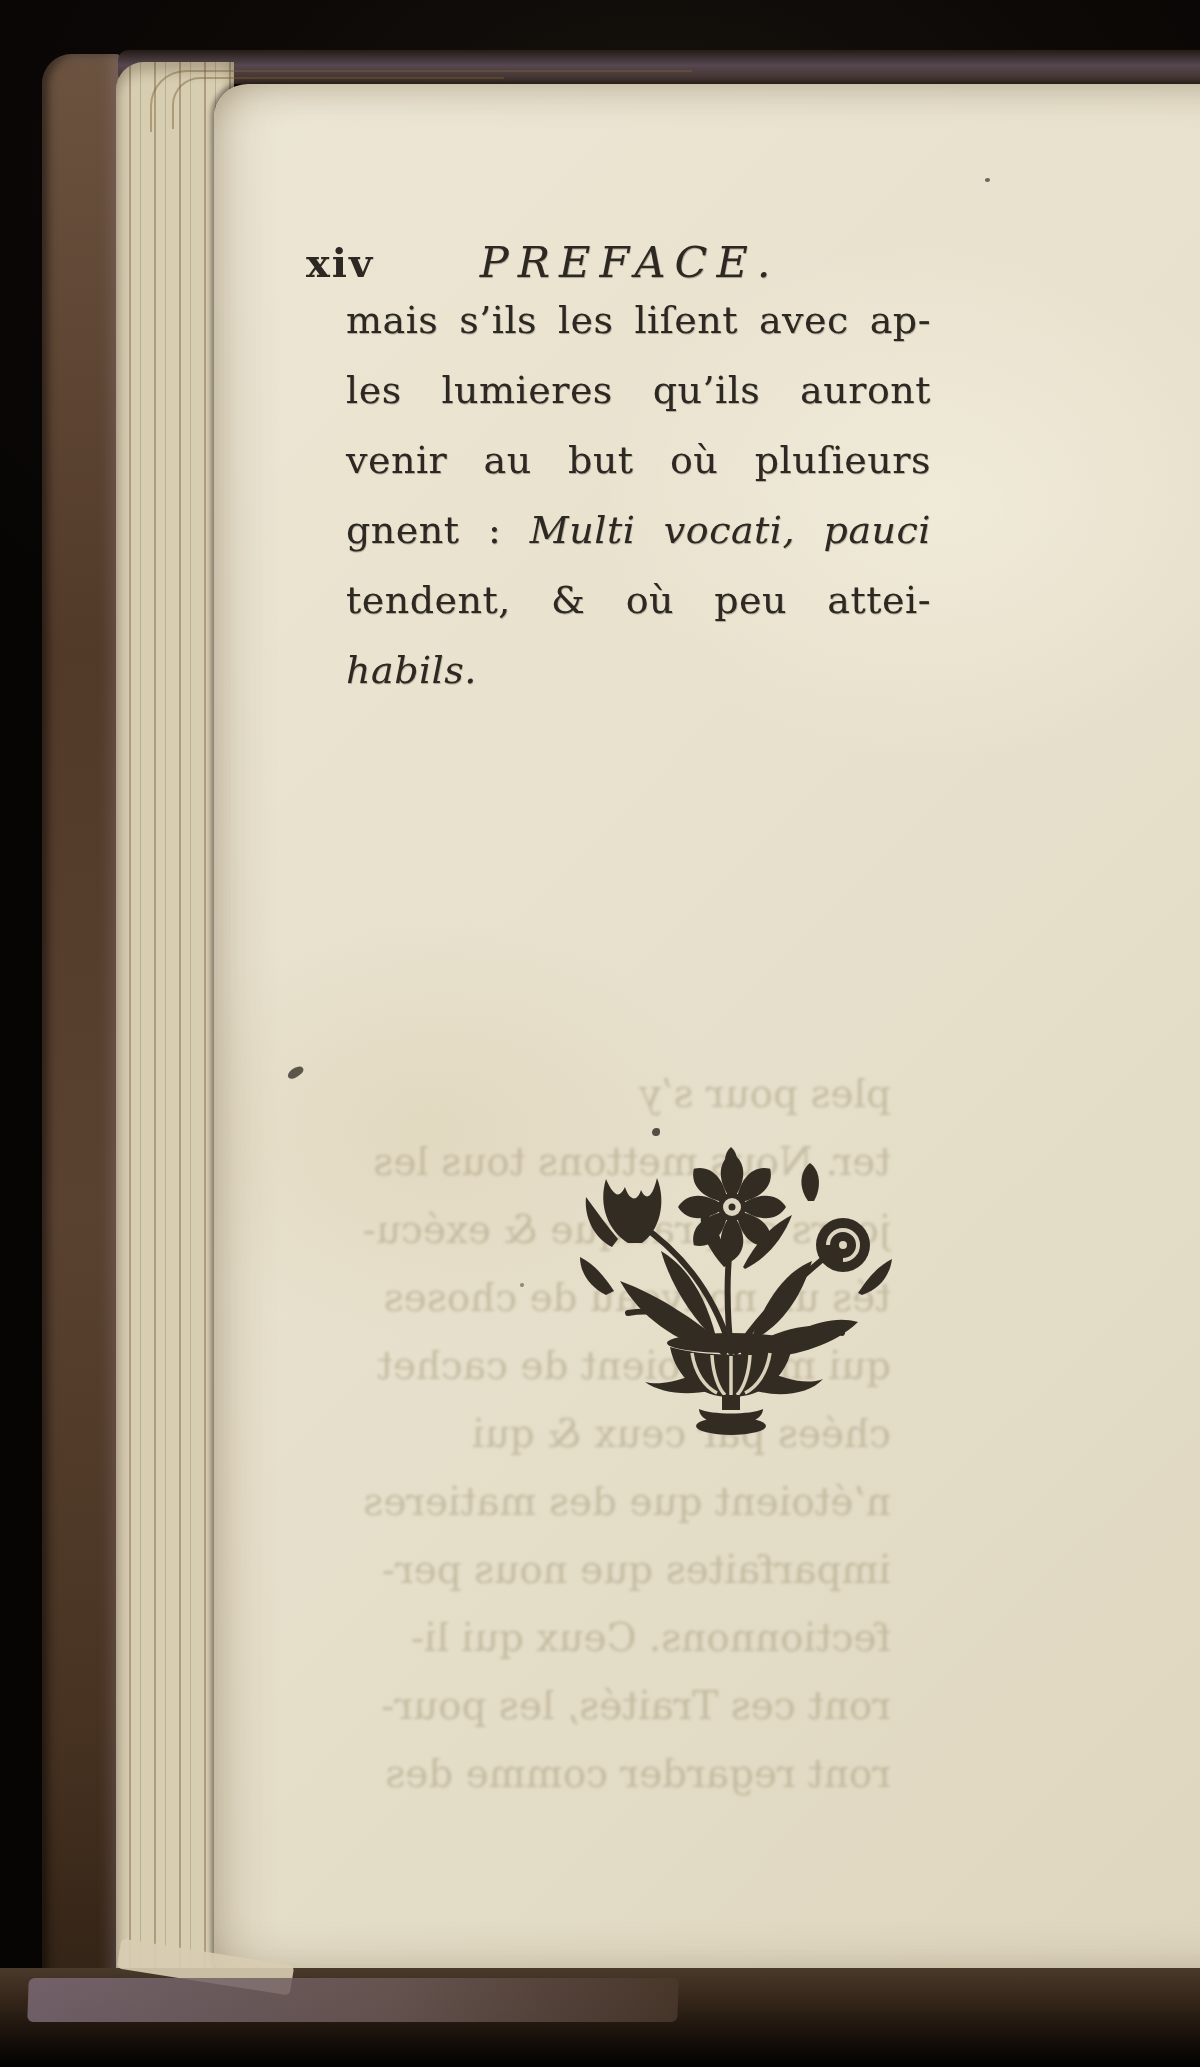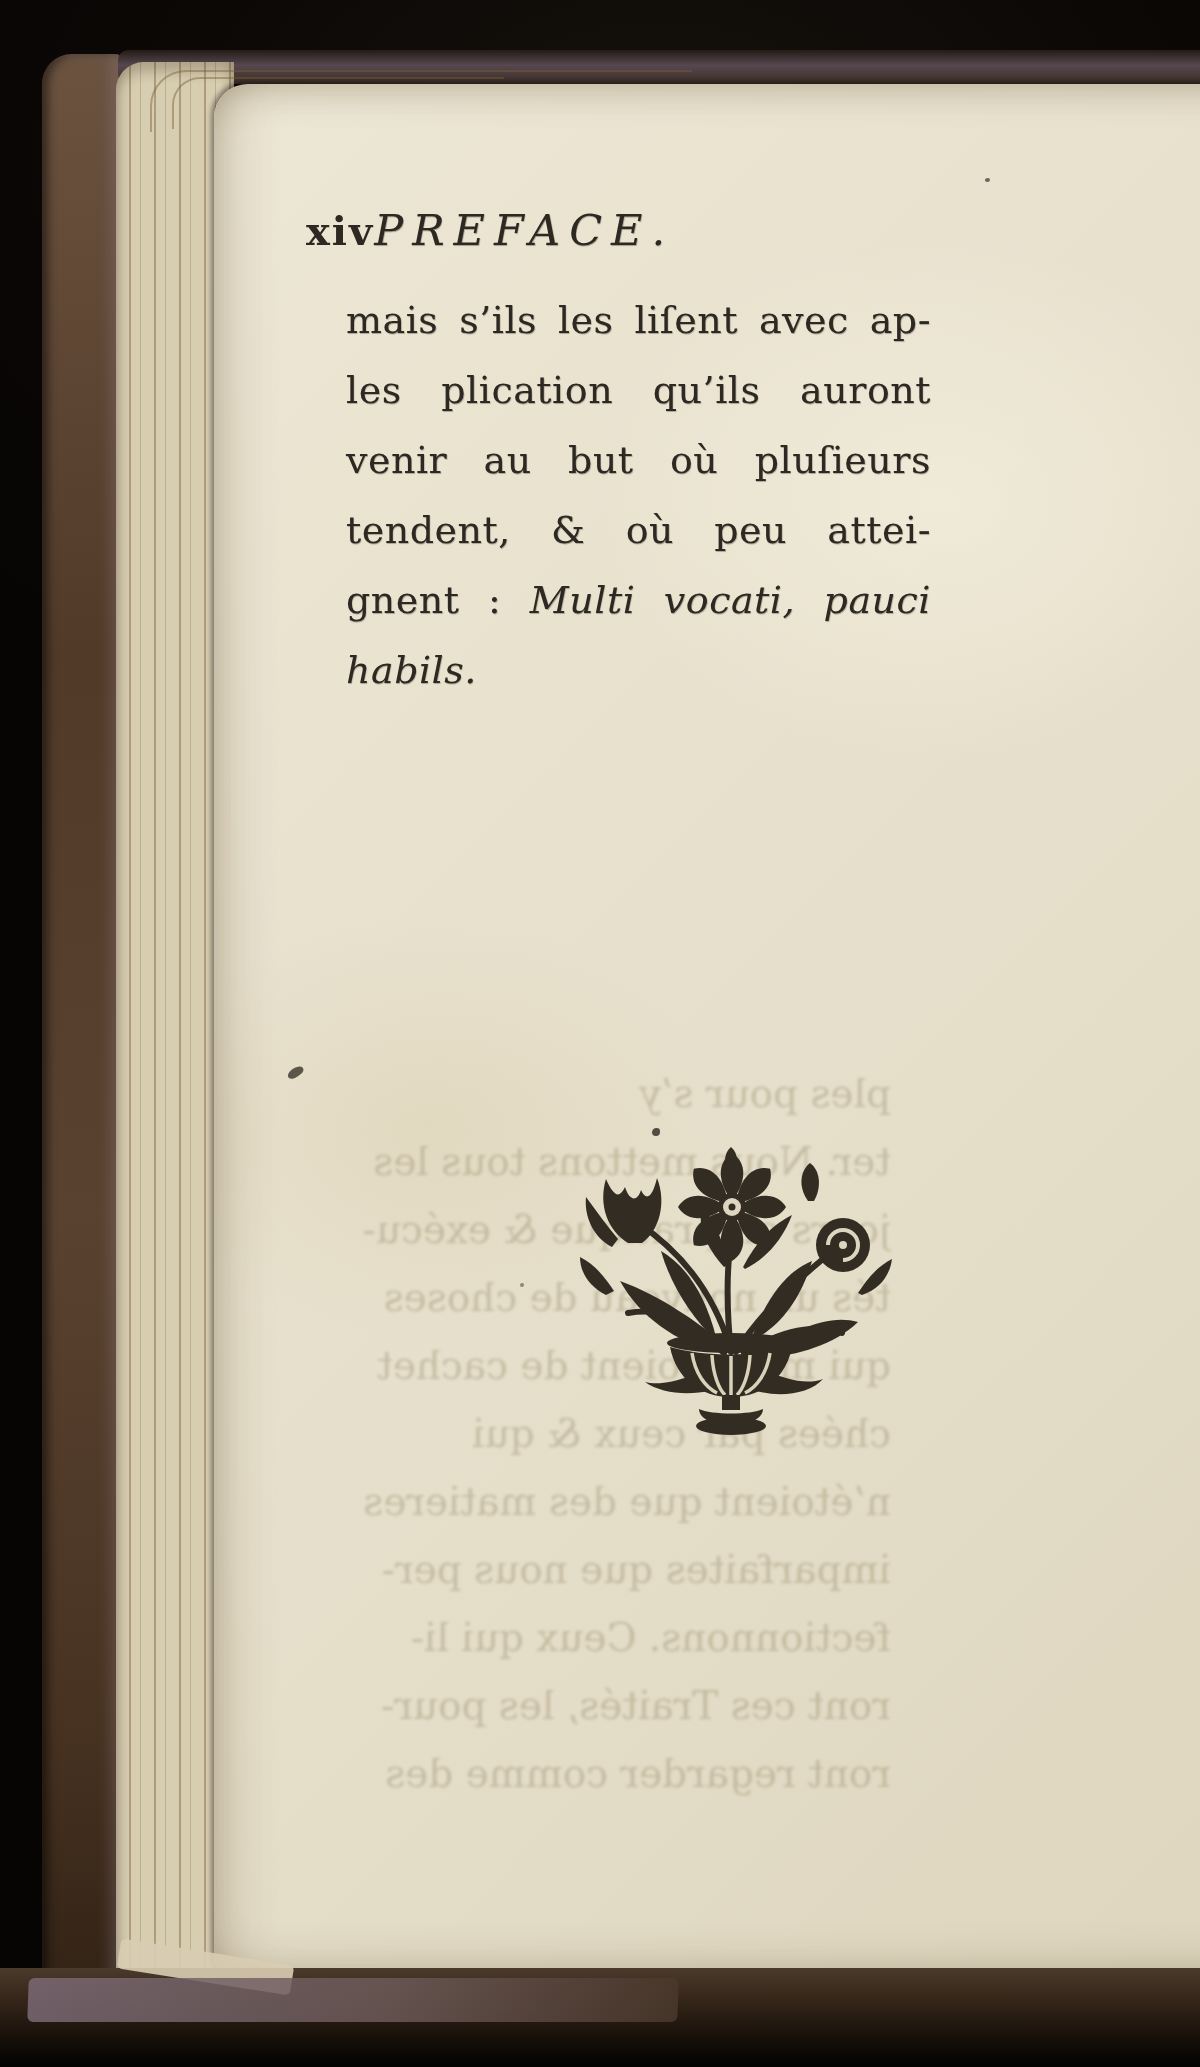--- a/index.html
+++ b/index.html
@@ -38,22 +38,22 @@
        radial-gradient(ellipse 500px 380px at 62% 22%, rgba(255,252,238,.35), rgba(255,252,238,0) 70%),
        radial-gradient(ellipse 420px 300px at 18% 55%, rgba(196,176,128,.16), rgba(196,176,128,0) 70%),
        linear-gradient(135deg,#ece6d4 0%,#e7e0cc 45%,#ddd5bd 100%);
      box-shadow:inset 34px 0 55px -28px rgba(100,78,45,.32),
                 inset 0 28px 42px -30px rgba(100,78,45,.38),
                 inset 0 -36px 52px -32px rgba(90,70,40,.32),
                 -3px -2px 5px rgba(0,0,0,.4);}
   
   .header{position:absolute;left:92px;top:121px;width:585px;display:flex;align-items:baseline;color:#2d2822;}
   .pageno{font-weight:700;font-size:40px;letter-spacing:2px;}
-  .title{flex:1;text-align:left;font-style:italic;font-size:43px;letter-spacing:9px;padding-right:6px;
-         text-shadow:.6px .8px .7px rgba(45,40,33,.35);}
+  .title{flex:1;text-align:center;font-style:italic;font-size:43px;letter-spacing:9px;padding-right:6px;
+         text-shadow:.6px .8px .7px rgba(45,40,33,.35);margin-top:32px;}
   .bodytext{position:absolute;left:92px;top:201px;width:585px;color:#2d2822;}
   .bline{width:585px;height:70px;line-height:70px;font-size:38px;letter-spacing:.5px;
          text-shadow:.6px .9px .7px rgba(45,40,33,.32);white-space:nowrap;margin-left:40px;}
   .j{text-align:justify;text-align-last:justify;text-justify:inter-word;white-space:normal;}
   .it{font-style:italic;}
   
   .ghost{position:absolute;left:92px;top:976px;width:585px;z-index:1;}
   .gline{width:585px;height:68px;line-height:68px;font-size:39px;color:#9c8f6f;opacity:.42;
          transform:scaleX(-1);filter:blur(1.7px);white-space:nowrap;overflow:hidden;}
   
@@ -79,24 +79,24 @@
 
   <div class="page">
 
     <div class="header">
       <span class="pageno">xiv</span>
       <span class="title">PREFACE.</span>
     </div>
 
     <div class="bodytext">
       <div class="bline j">mais s’ils les liſent avec ap-</div>
-      <div class="bline j">les plication qu’ils auront</div>
+      <div class="bline j">les lumieres qu’ils auront</div>
       <div class="bline j">venir au but où pluſieurs</div>
+      <div class="bline j"><span>gnent :</span> <span class="it">Multi vocati, pauci</span></div>
       <div class="bline j">tendent, &amp; où peu attei-</div>
-      <div class="bline j"><span>gnent :</span> <span class="it">Multi vocati, pauci</span></div>
       <div class="bline it">habils.</div>
     </div>
 
     <div class="ghost">
       <div class="gline">ples pour s’y</div>
       <div class="gline">ter. Nous mettons tous les</div>
       <div class="gline">jours en pratique &amp; exécu-</div>
       <div class="gline">tés un nouveau de choses</div>
       <div class="gline">qui manquoient de cachet</div>
       <div class="gline">chées par ceux &amp; qui</div>

